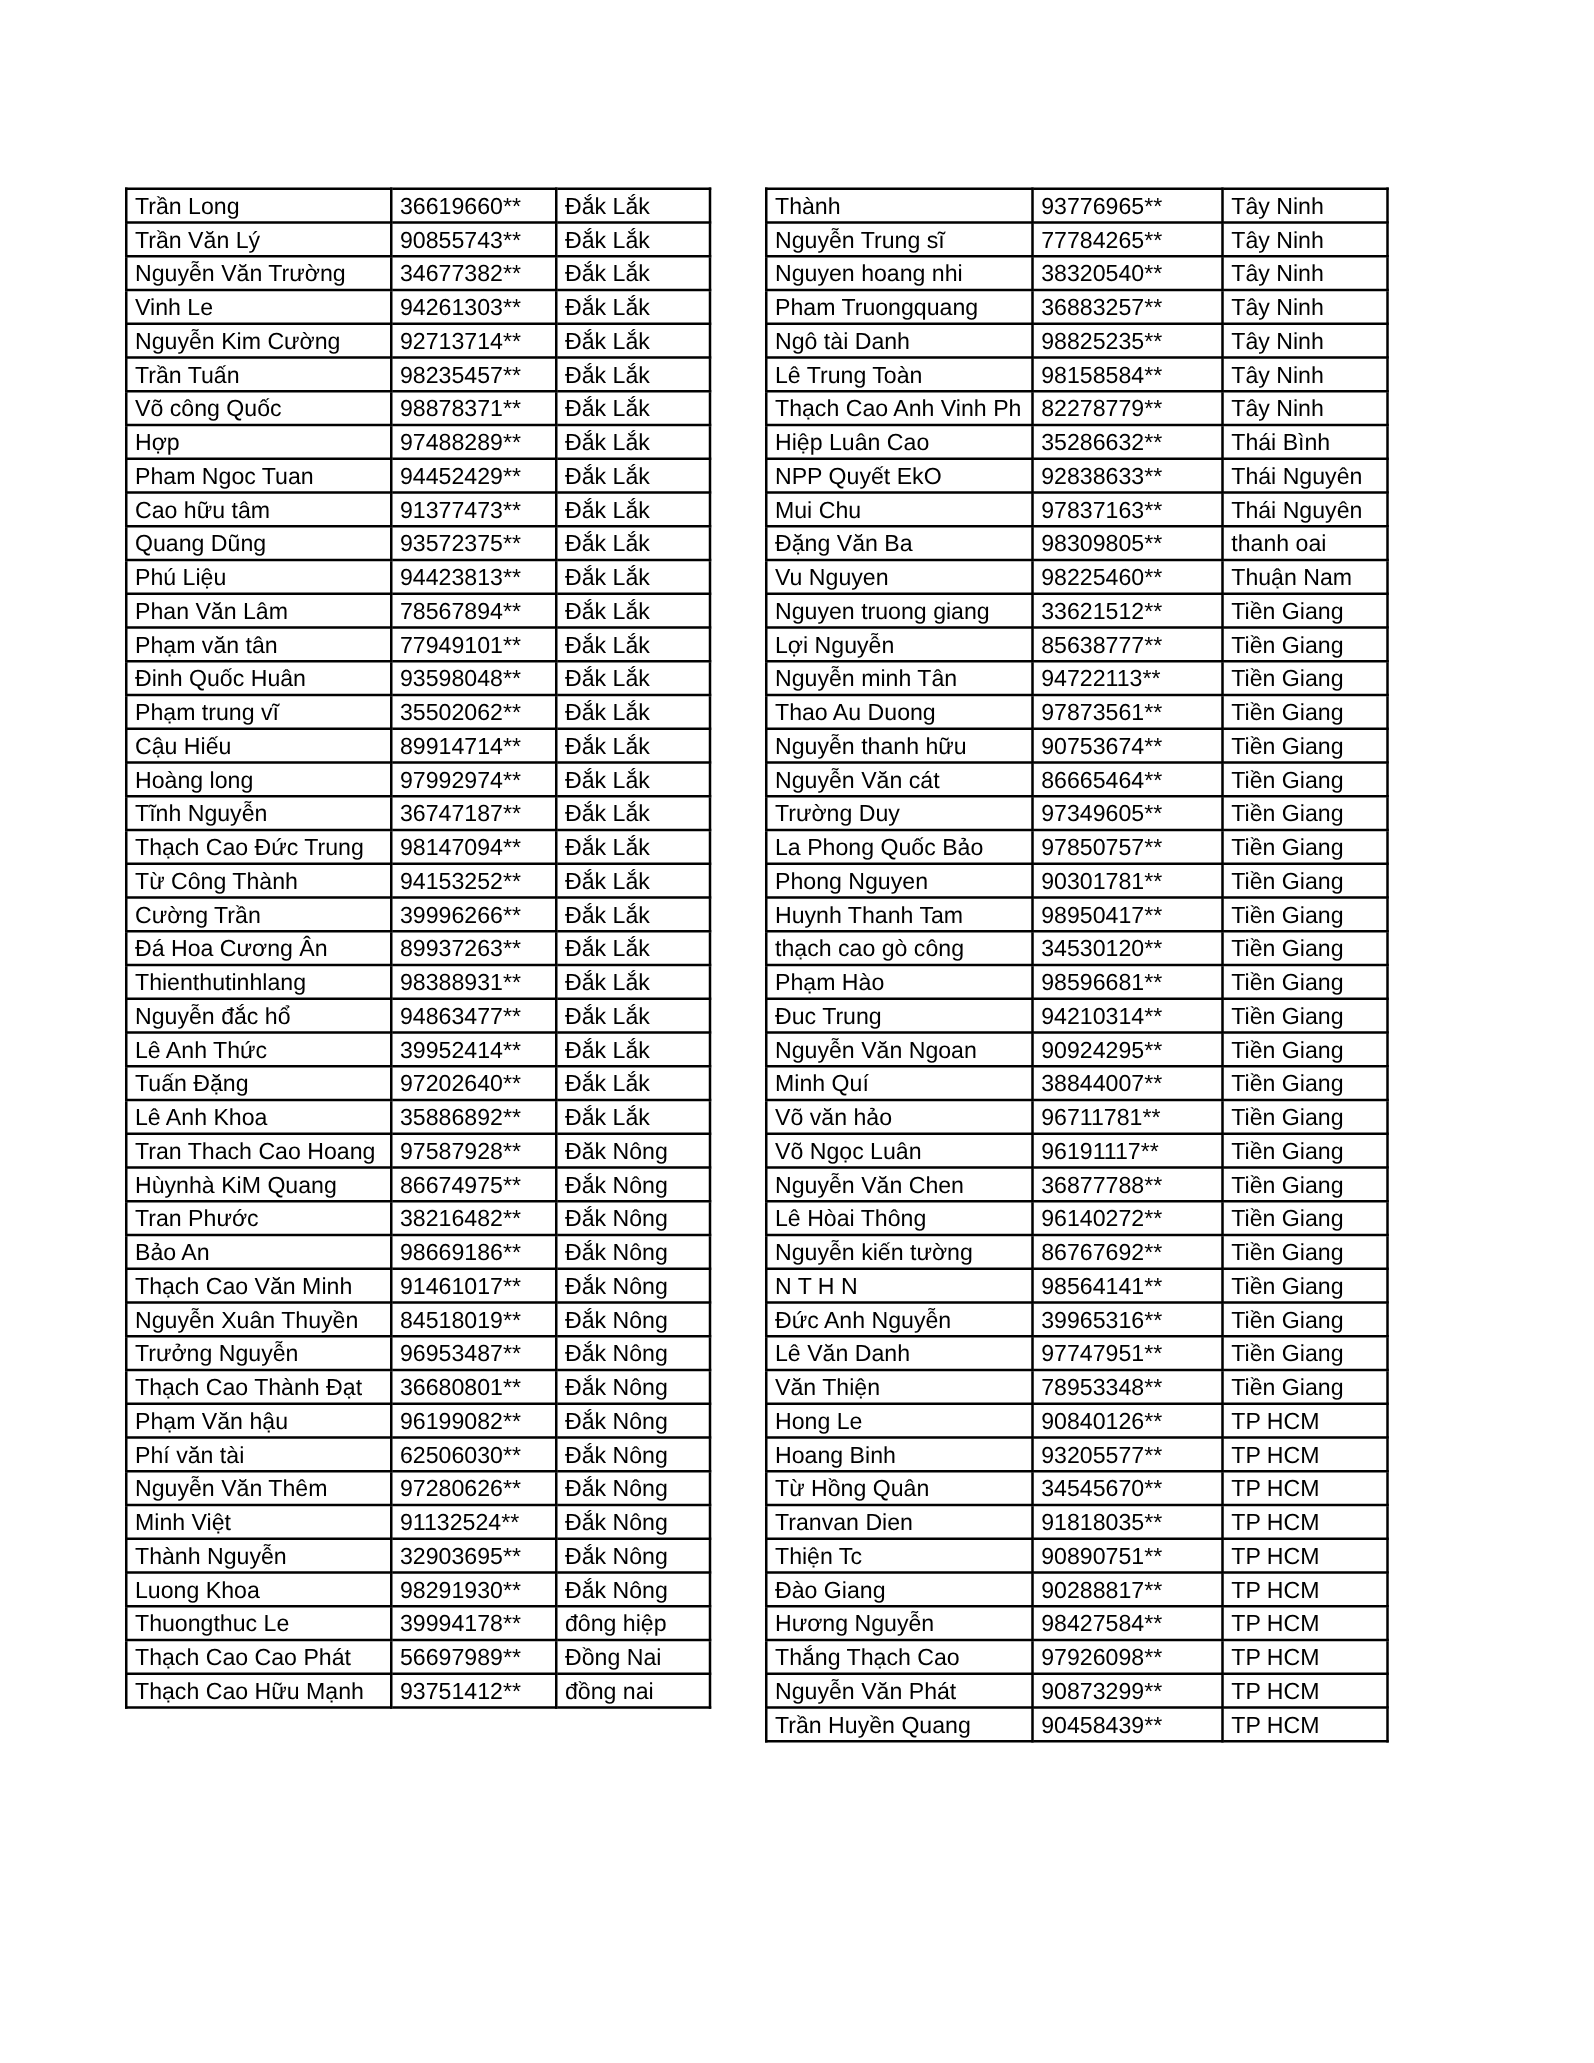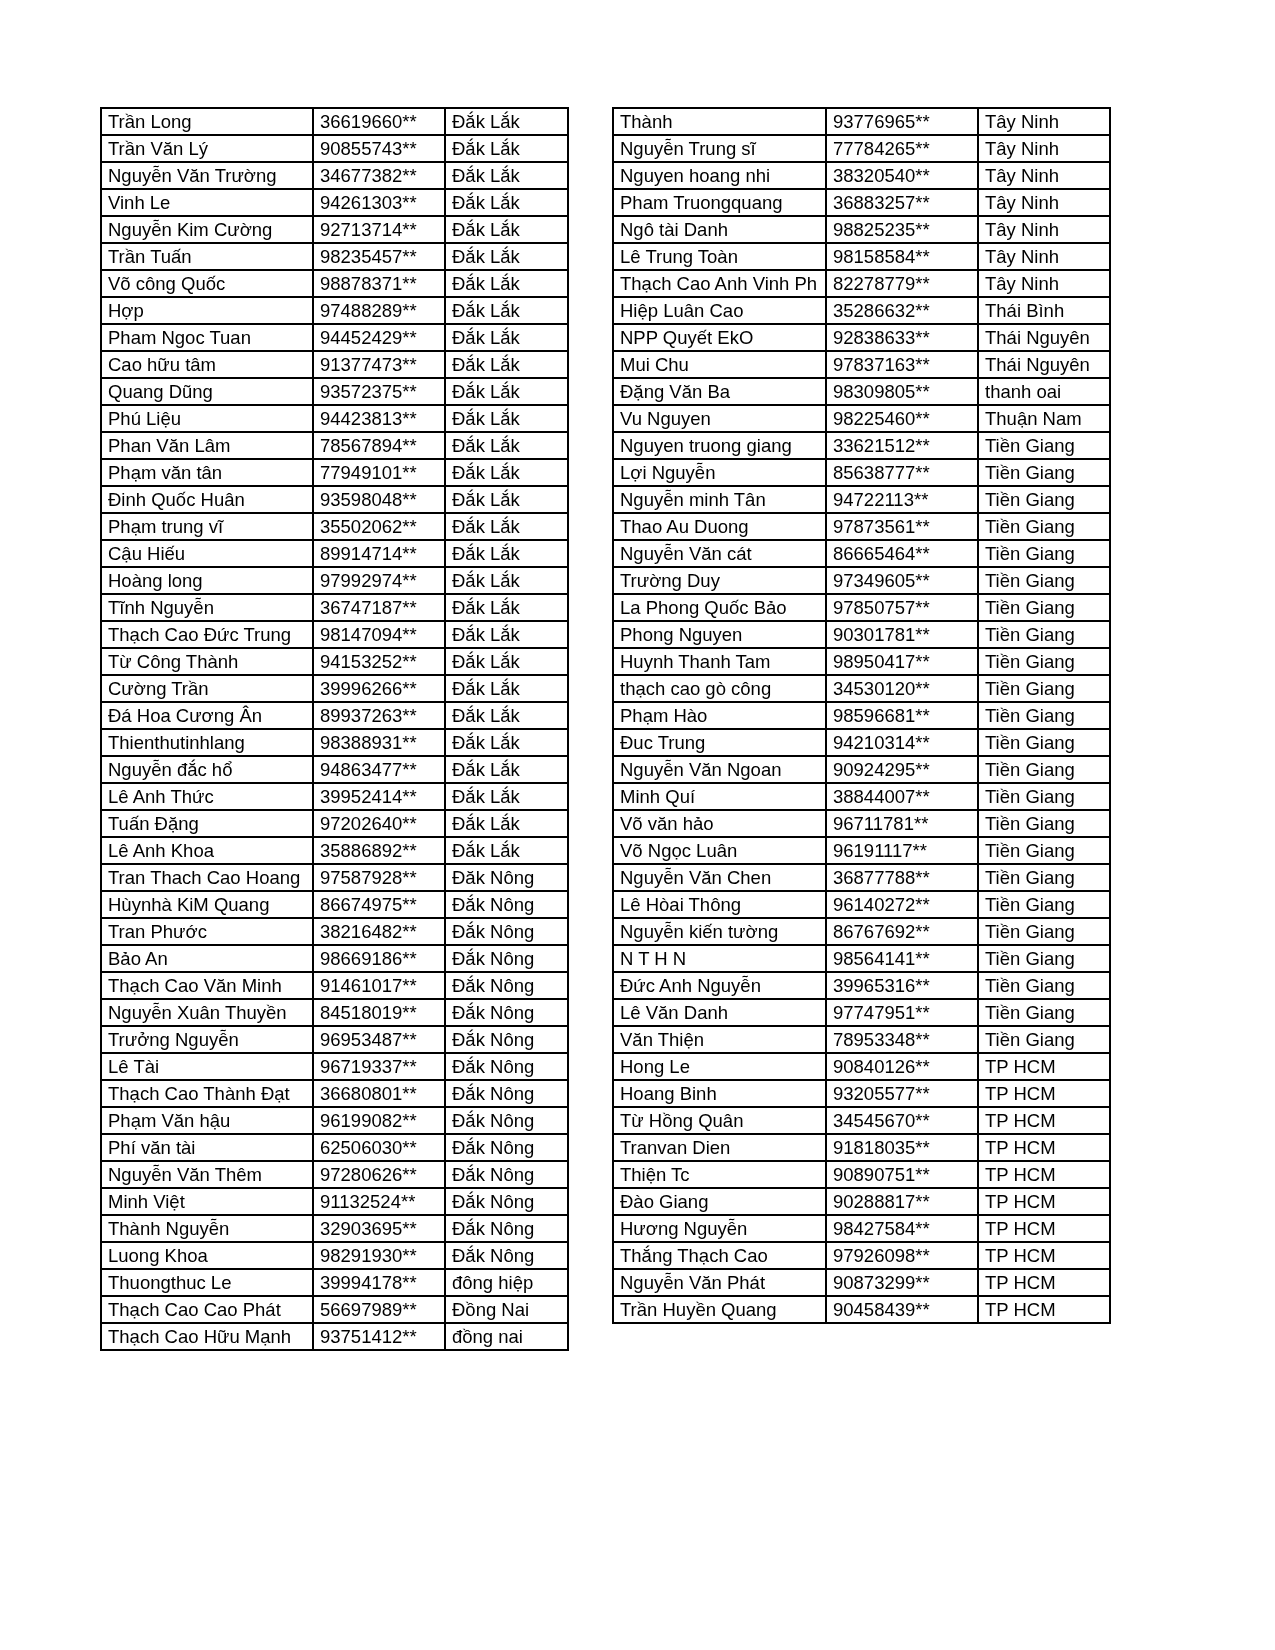--- a/index.html
+++ b/index.html
@@ -14,20 +14,21 @@
     position: relative;
     width: 1275px;
     height: 1650px;
     background: #ffffff;
     overflow: hidden;
   }
   table.contact-table {
     position: absolute;
     border-collapse: collapse;
     table-layout: fixed;
+    margin-top: 43px;
   }
   #table-left  { left: 100px; top: 107px; width: 467px; }
   #table-right { left: 612px; top: 107px; width: 497px; }
   .contact-table td {
     border: 2px solid #000000;
     height: 26.8px;
     padding: 1px 3px 1px 6px;
     font-size: 18.5px;
     line-height: 23px;
     white-space: nowrap;
@@ -222,25 +223,20 @@
           <td>Nguyễn Xuân Thuyền</td>
           <td>84518019**</td>
           <td>Đắk Nông</td>
         </tr>
         <tr>
           <td>Trưởng Nguyễn</td>
           <td>96953487**</td>
           <td>Đắk Nông</td>
         </tr>
         <tr>
-          <td>Lê Tài</td>
-          <td>96719337**</td>
-          <td>Đắk Nông</td>
-        </tr>
-        <tr>
           <td>Thạch Cao Thành Đạt</td>
           <td>36680801**</td>
           <td>Đắk Nông</td>
         </tr>
         <tr>
           <td>Phạm Văn hậu</td>
           <td>96199082**</td>
           <td>Đắk Nông</td>
         </tr>
         <tr>
@@ -367,20 +363,25 @@
           <td>Nguyễn minh Tân</td>
           <td>94722113**</td>
           <td>Tiền Giang</td>
         </tr>
         <tr>
           <td>Thao Au Duong</td>
           <td>97873561**</td>
           <td>Tiền Giang</td>
         </tr>
         <tr>
+          <td>Nguyễn thanh hữu</td>
+          <td>90753674**</td>
+          <td>Tiền Giang</td>
+        </tr>
+        <tr>
           <td>Nguyễn Văn cát</td>
           <td>86665464**</td>
           <td>Tiền Giang</td>
         </tr>
         <tr>
           <td>Trường Duy</td>
           <td>97349605**</td>
           <td>Tiền Giang</td>
         </tr>
         <tr>

